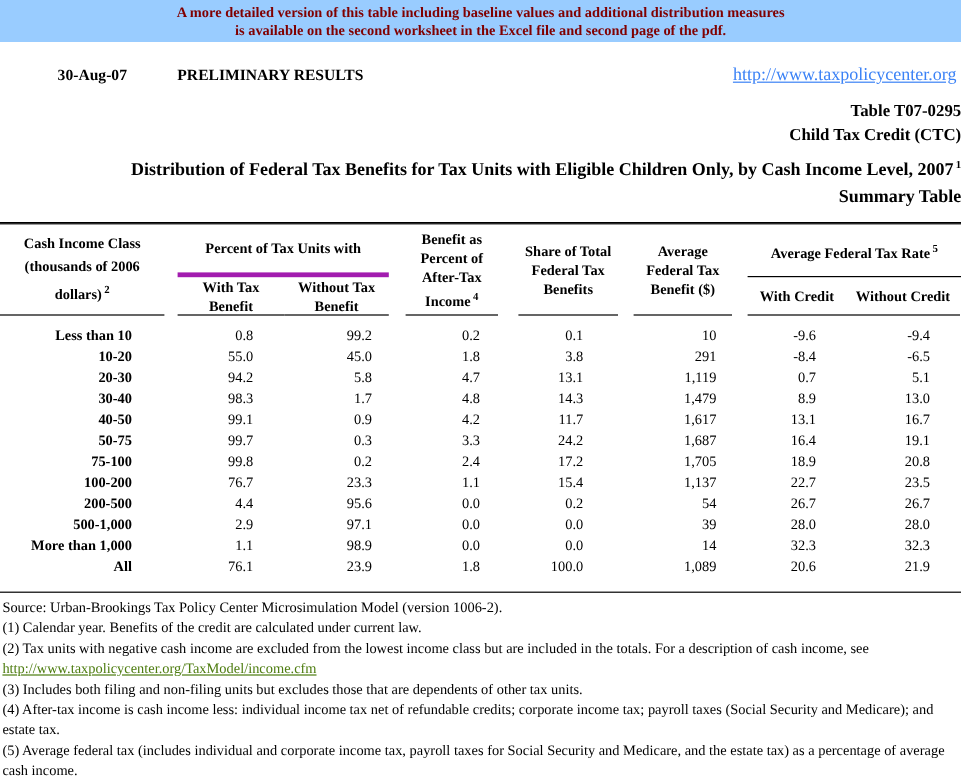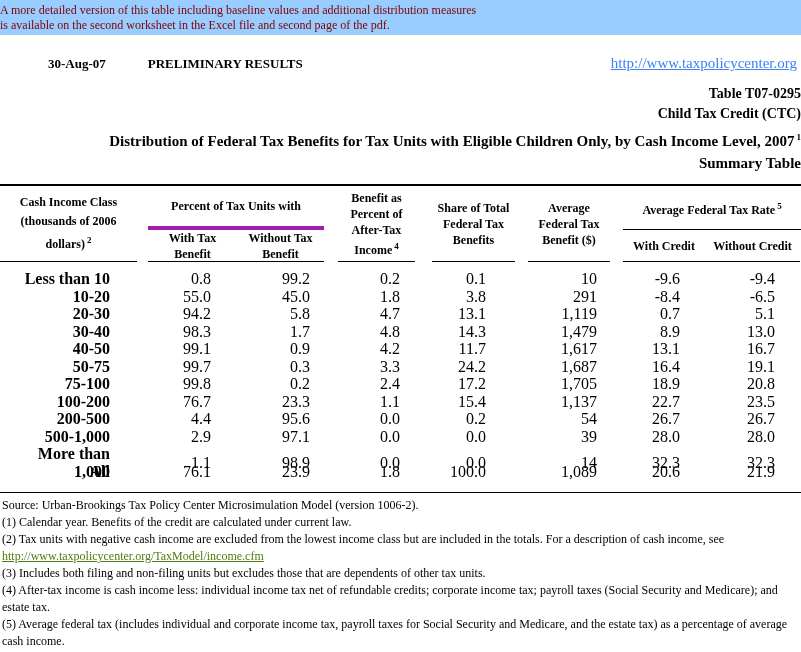--- a/index.html
+++ b/index.html
@@ -13,23 +13,24 @@
     color: #000;
     overflow: hidden;
   }
 
   
   .banner {
     width: 100%;
     height: 35px;
     background: #99CCFF;
     color: #800000;
-    font-weight: normal;
+    font-weight: bold;
     font-size: 12px;
     line-height: 15px;
+    text-align: center;
     display: flex;
     flex-direction: column;
     justify-content: center;
   }
 
   
   .info-row {
     display: flex;
     align-items: baseline;
     margin-top: 20px;
@@ -87,21 +88,21 @@
   .h-gB-title { grid-area: 1 / 7 / 2 / 9; border-bottom: 1px solid #000; margin-left: 8px; }
   .h-gB-sub1 { grid-area: 2 / 7 / 3 / 8; border-bottom: 1px solid #000; margin-left: 8px; }
   .h-gB-sub2 { grid-area: 2 / 8 / 3 / 9; border-bottom: 1px solid #000; margin-right: 1px; }
 
   .tbody { margin-top: 8px; }
   .trow {
     display: grid;
     grid-template-columns: 148px 89px 93px 90px 100px 95px 90px 96px;
     height: 17.5px;
     align-items: center;
-    font-size: 16px;
+    font-size: 12px;
   }
   .cell { text-align: right; }
   .c1 { font-weight: bold; padding-right: 38px; }
   .c2 { padding-right: 26px; }
   .c3 { padding-right: 20px; }
   .c4 { padding-right: 20px; }
   .c5 { padding-right: 34px; }
   .c6 { padding-right: 18px; }
   .c7 { padding-right: 25px; }
   .c8 { padding-right: 26px; }

